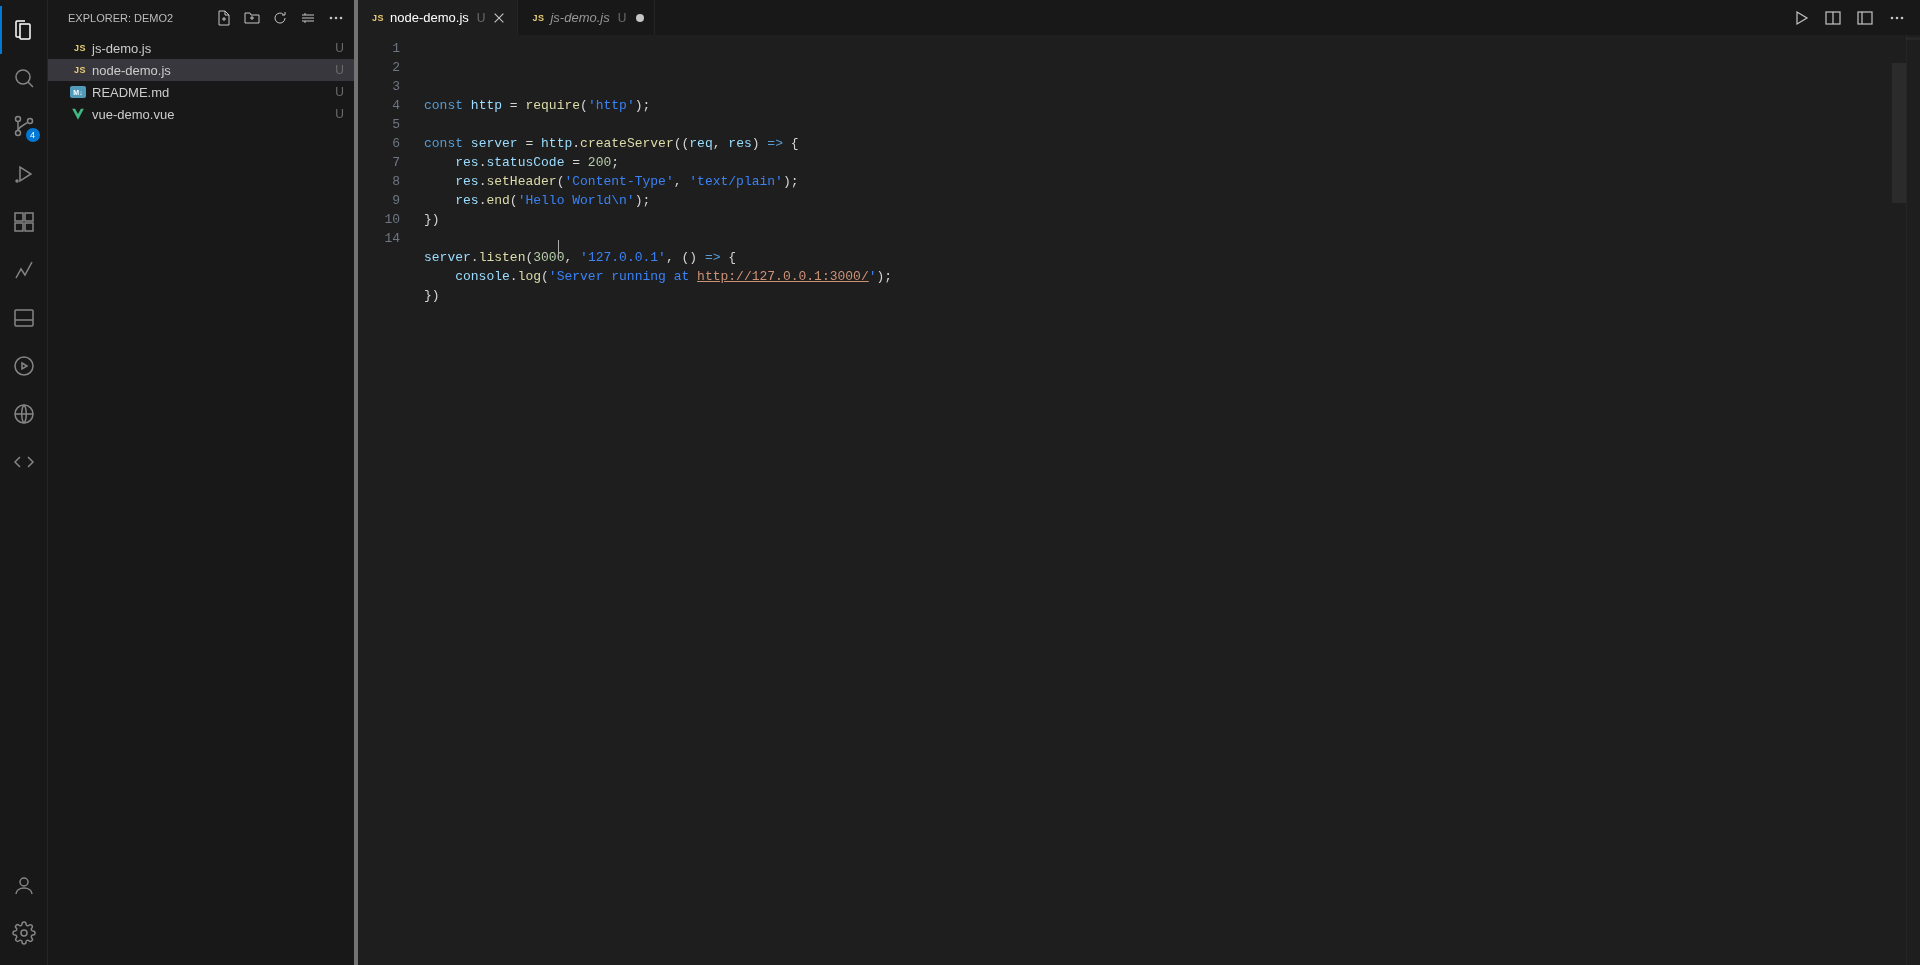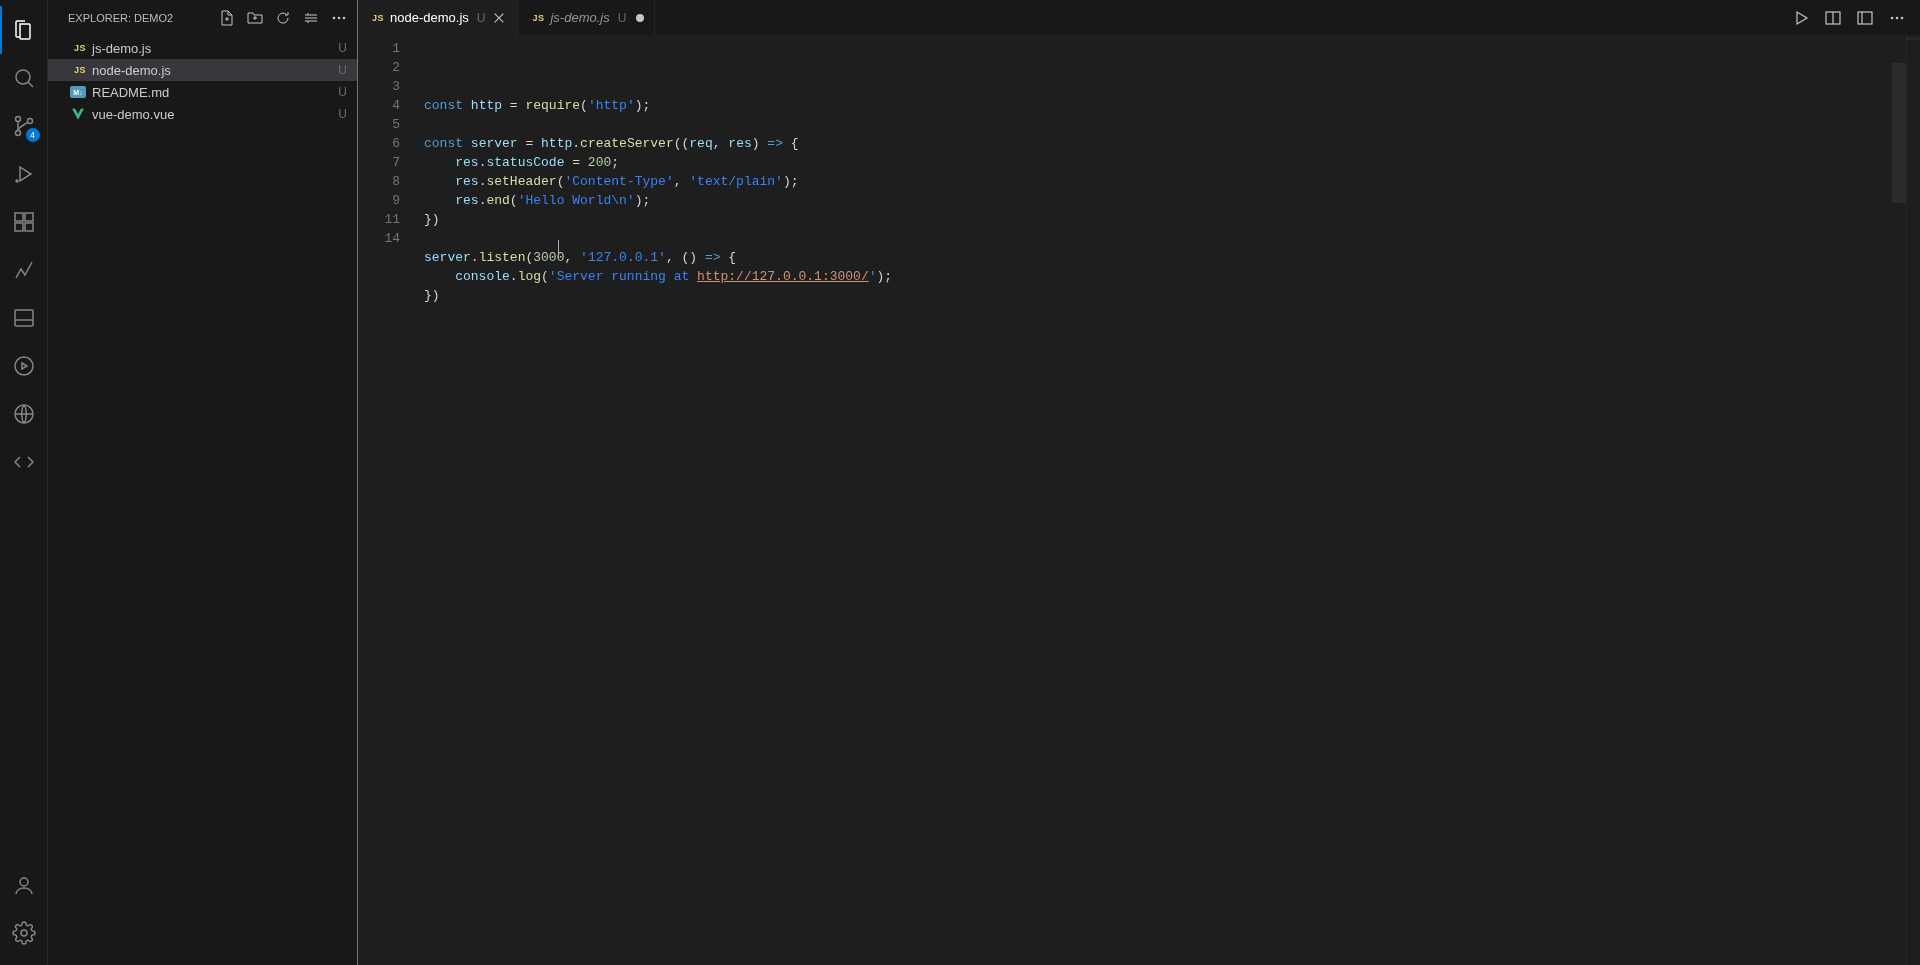--- a/index.html
+++ b/index.html
@@ -34,21 +34,21 @@
       content:""; position:absolute; left:0; top:0; width:2px; height:48px; background:#0078d4;
     }
     .activity-badge {
       position:absolute; bottom:8px; right:8px; background:#0078d4; color:#fff;
       font-size:9px; min-width:14px; height:14px; border-radius:7px; display:flex;
       align-items:center; justify-content:center; padding:0 3px;
     }
     
     .sidebar {
       width: 310px; background:#181818; color:#cccccc; font-size:11px;
-      border-right:1px solid #737373;
+      border-right:4px solid #737373;
     }
     .sidebar-header {
       height: 35px; display:flex; align-items:center; justify-content:space-between;
       padding: 0 8px 0 20px; text-transform: uppercase; color:#bbbbbb; font-size:11px;
     }
     .sidebar-actions { display:flex; gap:8px; color:#c5c5c5; }
     .sidebar-actions .iconbtn { width:20px; height:20px; display:flex; align-items:center; justify-content:center; cursor:pointer; }
     .sidebar-actions svg { width:16px; height:16px; }
     .file-tree { display:flex; flex-direction:column; padding-top:2px; }
     .file-row {
@@ -320,21 +320,21 @@
     <div class="gutter" id="gutter">
         <div>1</div>
         <div>2</div>
         <div>3</div>
         <div>4</div>
         <div>5</div>
         <div>6</div>
         <div>7</div>
         <div>8</div>
         <div>9</div>
-        <div>11</div>
+        <div>10</div>
         <div>14</div>
       </div>
     <div class="code" id="code">
       
     <div class="line"><span class="k">const</span><span> </span><span class="v">http</span><span> = </span><span class="fn">require</span><span>(</span><span class="s">'http'</span><span>);</span></div><div class="line">&nbsp;</div><div class="line"><span class="k">const</span><span> </span><span class="v">server</span><span> = </span><span class="v">http</span><span>.</span><span class="fn">createServer</span><span>((</span><span class="v">req</span><span>, </span><span class="v">res</span><span>) </span><span class="k">=&gt;</span><span> {</span></div><div class="line"><span>    </span><span class="v">res</span><span>.</span><span class="v">statusCode</span><span> = </span><span class="n">200</span><span>;</span></div><div class="line"><span>    </span><span class="v">res</span><span>.</span><span class="fn">setHeader</span><span>(</span><span class="s">'Content-Type'</span><span>, </span><span class="s">'text/plain'</span><span>);</span></div><div class="line"><span>    </span><span class="v">res</span><span>.</span><span class="fn">end</span><span>(</span><span class="s">'Hello World\n'</span><span>);</span></div><div class="line"><span>})</span></div><div class="line">&nbsp;</div><div class="line"><span class="v">server</span><span>.</span><span class="fn">listen</span><span>(</span><span class="n">3000</span><span>, </span><span class="s">'127.0.0.1'</span><span>, () </span><span class="k">=&gt;</span><span> {</span></div><div class="line"><span>    </span><span class="v">console</span><span>.</span><span class="fn">log</span><span>(</span><span class="s">'Server running at </span><span class="u">http://127.0.0.1:3000/</span><span class="s">'</span><span>);</span></div><div class="line"><span>})</span></div><div class="cursor-caret" style="left: 138px; top: 205px;"></div></div>
     <div class="scrollbar-vert">
       <div class="scroll-thumb"></div>
     </div>
     <div class="minimap">
       <div class="overview-pos" style="top:2px;height:3px;"></div>

